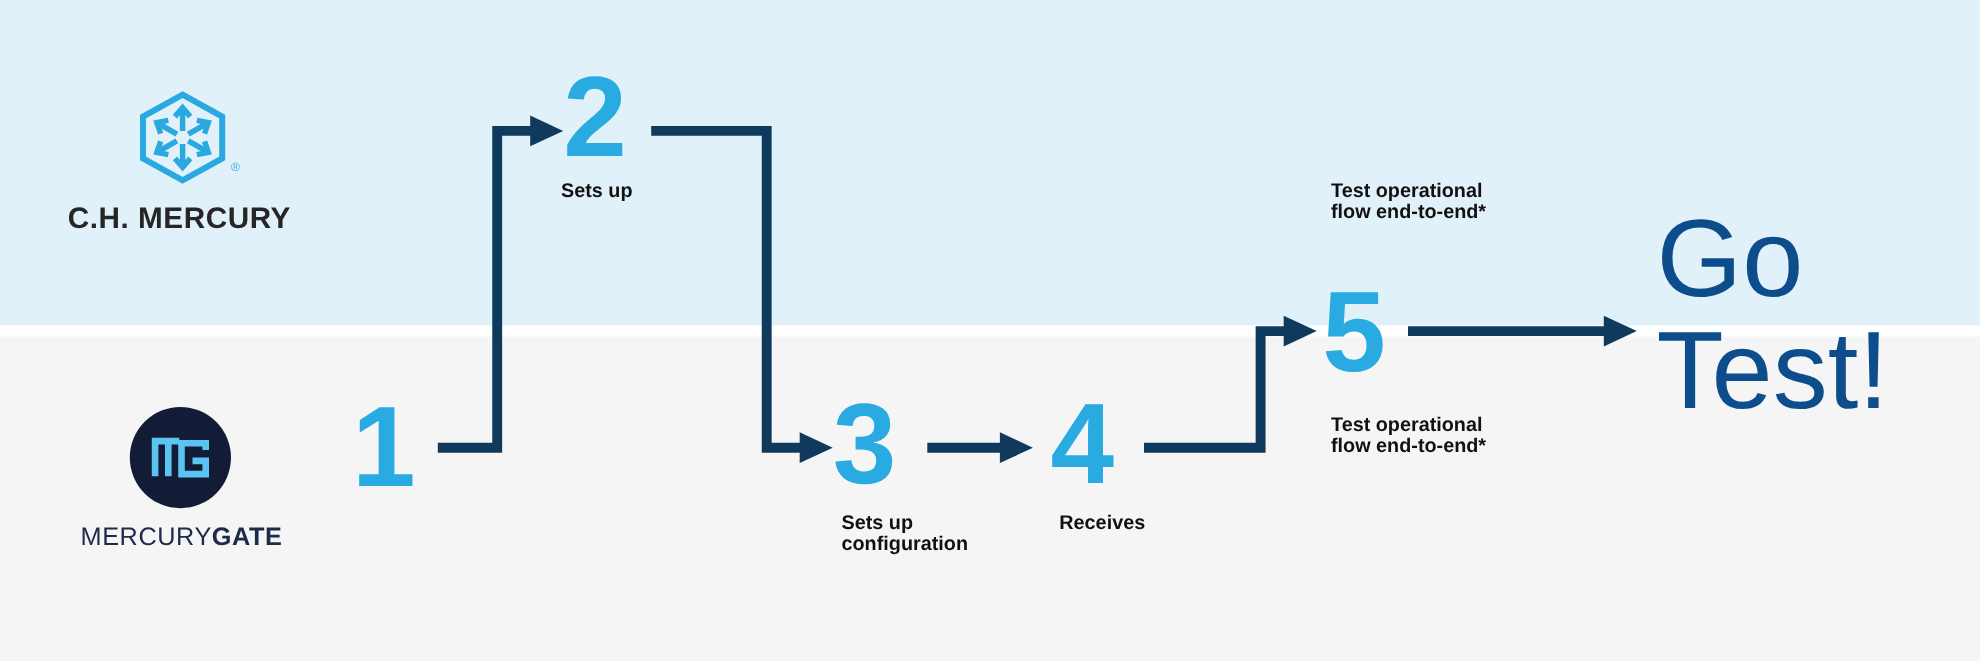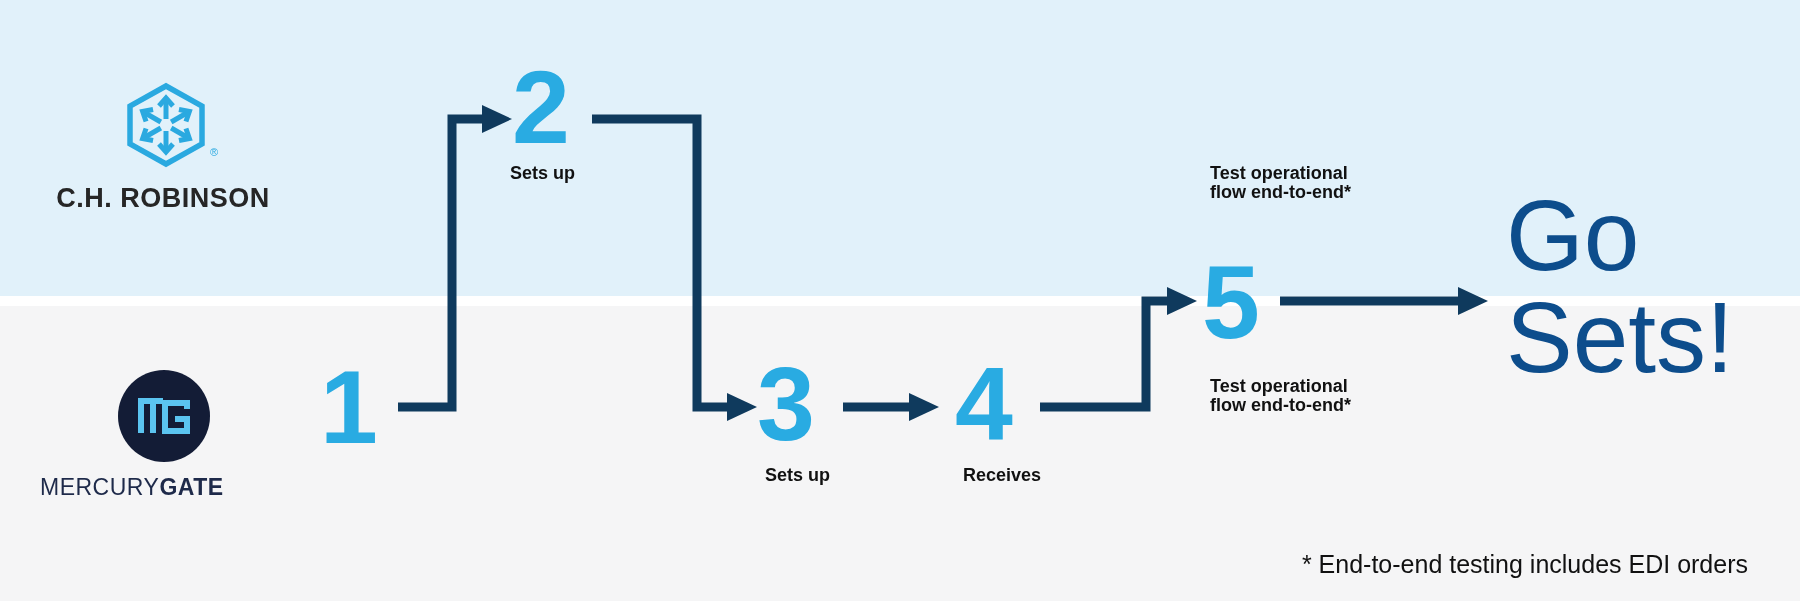--- a/index.html
+++ b/index.html
@@ -47,21 +47,21 @@
   
   .chr-wordmark{
     width:250px;text-align:center;
     font-size:27px;font-weight:700;letter-spacing:0.5px;
     color:var(--chr-text,#262626);white-space:nowrap;
   }
   .chr-reg{font-size:11px;color:var(--chr-blue,#2aa9e0);font-weight:400;}
 
   
   .mg-wordmark{
-    width:250px;text-align:left;
+    width:250px;text-align:center;
     font-size:23px;letter-spacing:0.5px;
     color:var(--mg-wordmark,#1e2a4a);white-space:nowrap;
   }
   .mg-wordmark .regular{font-weight:400;}
   .mg-wordmark .bold{font-weight:800;}
 
   .chr-hex{stroke:var(--chr-blue,#2aa9e0);fill:none;stroke-width:5.5;stroke-linejoin:miter;}
   .chr-arrow{stroke:var(--chr-blue,#2aa9e0);fill:none;stroke-width:5;stroke-linecap:butt;}
   .mg-circle{fill:var(--mg-navy,#131c36);}
   .mg-glyph{stroke:var(--mg-glyph,#5bc4f0);fill:none;stroke-width:6;stroke-linejoin:miter;stroke-linecap:butt;}
@@ -126,21 +126,21 @@
           <line x1="41" y1="37" x2="41" y2="18"></line>
           <path d="M34 24 L41 16 L48 24"></path>
         </g>
       <g transform="rotate(300 41 43)">
           <line x1="41" y1="37" x2="41" y2="18"></line>
           <path d="M34 24 L41 16 L48 24"></path>
         </g>
     </g>
   </svg>
   <span class="abs chr-reg" style="left:210px;top:146px;">®</span>
-  <div class="abs chr-wordmark" style="left:38px;top:183px;">C.H. ROBINSON</div>
+  <div class="abs chr-wordmark" style="left:38px;top:183px;">C.H. MERCURY</div>
 
   <svg class="abs" style="left:117px;top:369px;" width="94" height="94" viewBox="0 0 94 94" aria-hidden="true">
     <circle class="mg-circle" cx="47" cy="47" r="46"></circle>
     <g class="mg-glyph">
       <path d="M24 64 V32 H46"></path>
       <path d="M36 64 V32"></path>
       <path d="M70 40 V34 H48 V62 H70 V50 H58"></path>
     </g>
   </svg>
   <div class="abs mg-wordmark" style="left:40px;top:474px;">
@@ -150,37 +150,37 @@
   <div class="abs step-number" style="left:320px;top:355px;">1</div>
 
   <div class="abs step-number" style="left:512px;top:55px;">2</div>
   <div class="abs step-label" style="left:510px;top:164px;">
     <div>Sets up</div>
   </div>
 
   <div class="abs step-number" style="left:757px;top:352px;">3</div>
   <div class="abs step-label" style="left:765px;top:466px;">
     <div>Sets up</div>
+    <div>configuration</div>
   </div>
 
   <div class="abs step-number" style="left:955px;top:352px;">4</div>
   <div class="abs step-label" style="left:963px;top:466px;">
     <div>Receives</div>
   </div>
 
   <div class="abs step-label" style="left:1210px;top:164px;">
     <div>Test operational</div>
     <div>flow end-to-end*</div>
   </div>
   <div class="abs step-number" style="left:1202px;top:250px;">5</div>
   <div class="abs step-label" style="left:1210px;top:377px;">
     <div>Test operational</div>
     <div>flow end-to-end*</div>
   </div>
 
   <div class="abs go-live" style="left:1506px;top:184px;">
     <div>Go</div>
-    <div>Sets!</div>
+    <div>Test!</div>
   </div>
 
-  <div class="abs footnote" style="right:52px;top:550px;">* End-to-end testing includes EDI orders</div>
 
 </div>
 
 </body></html>

